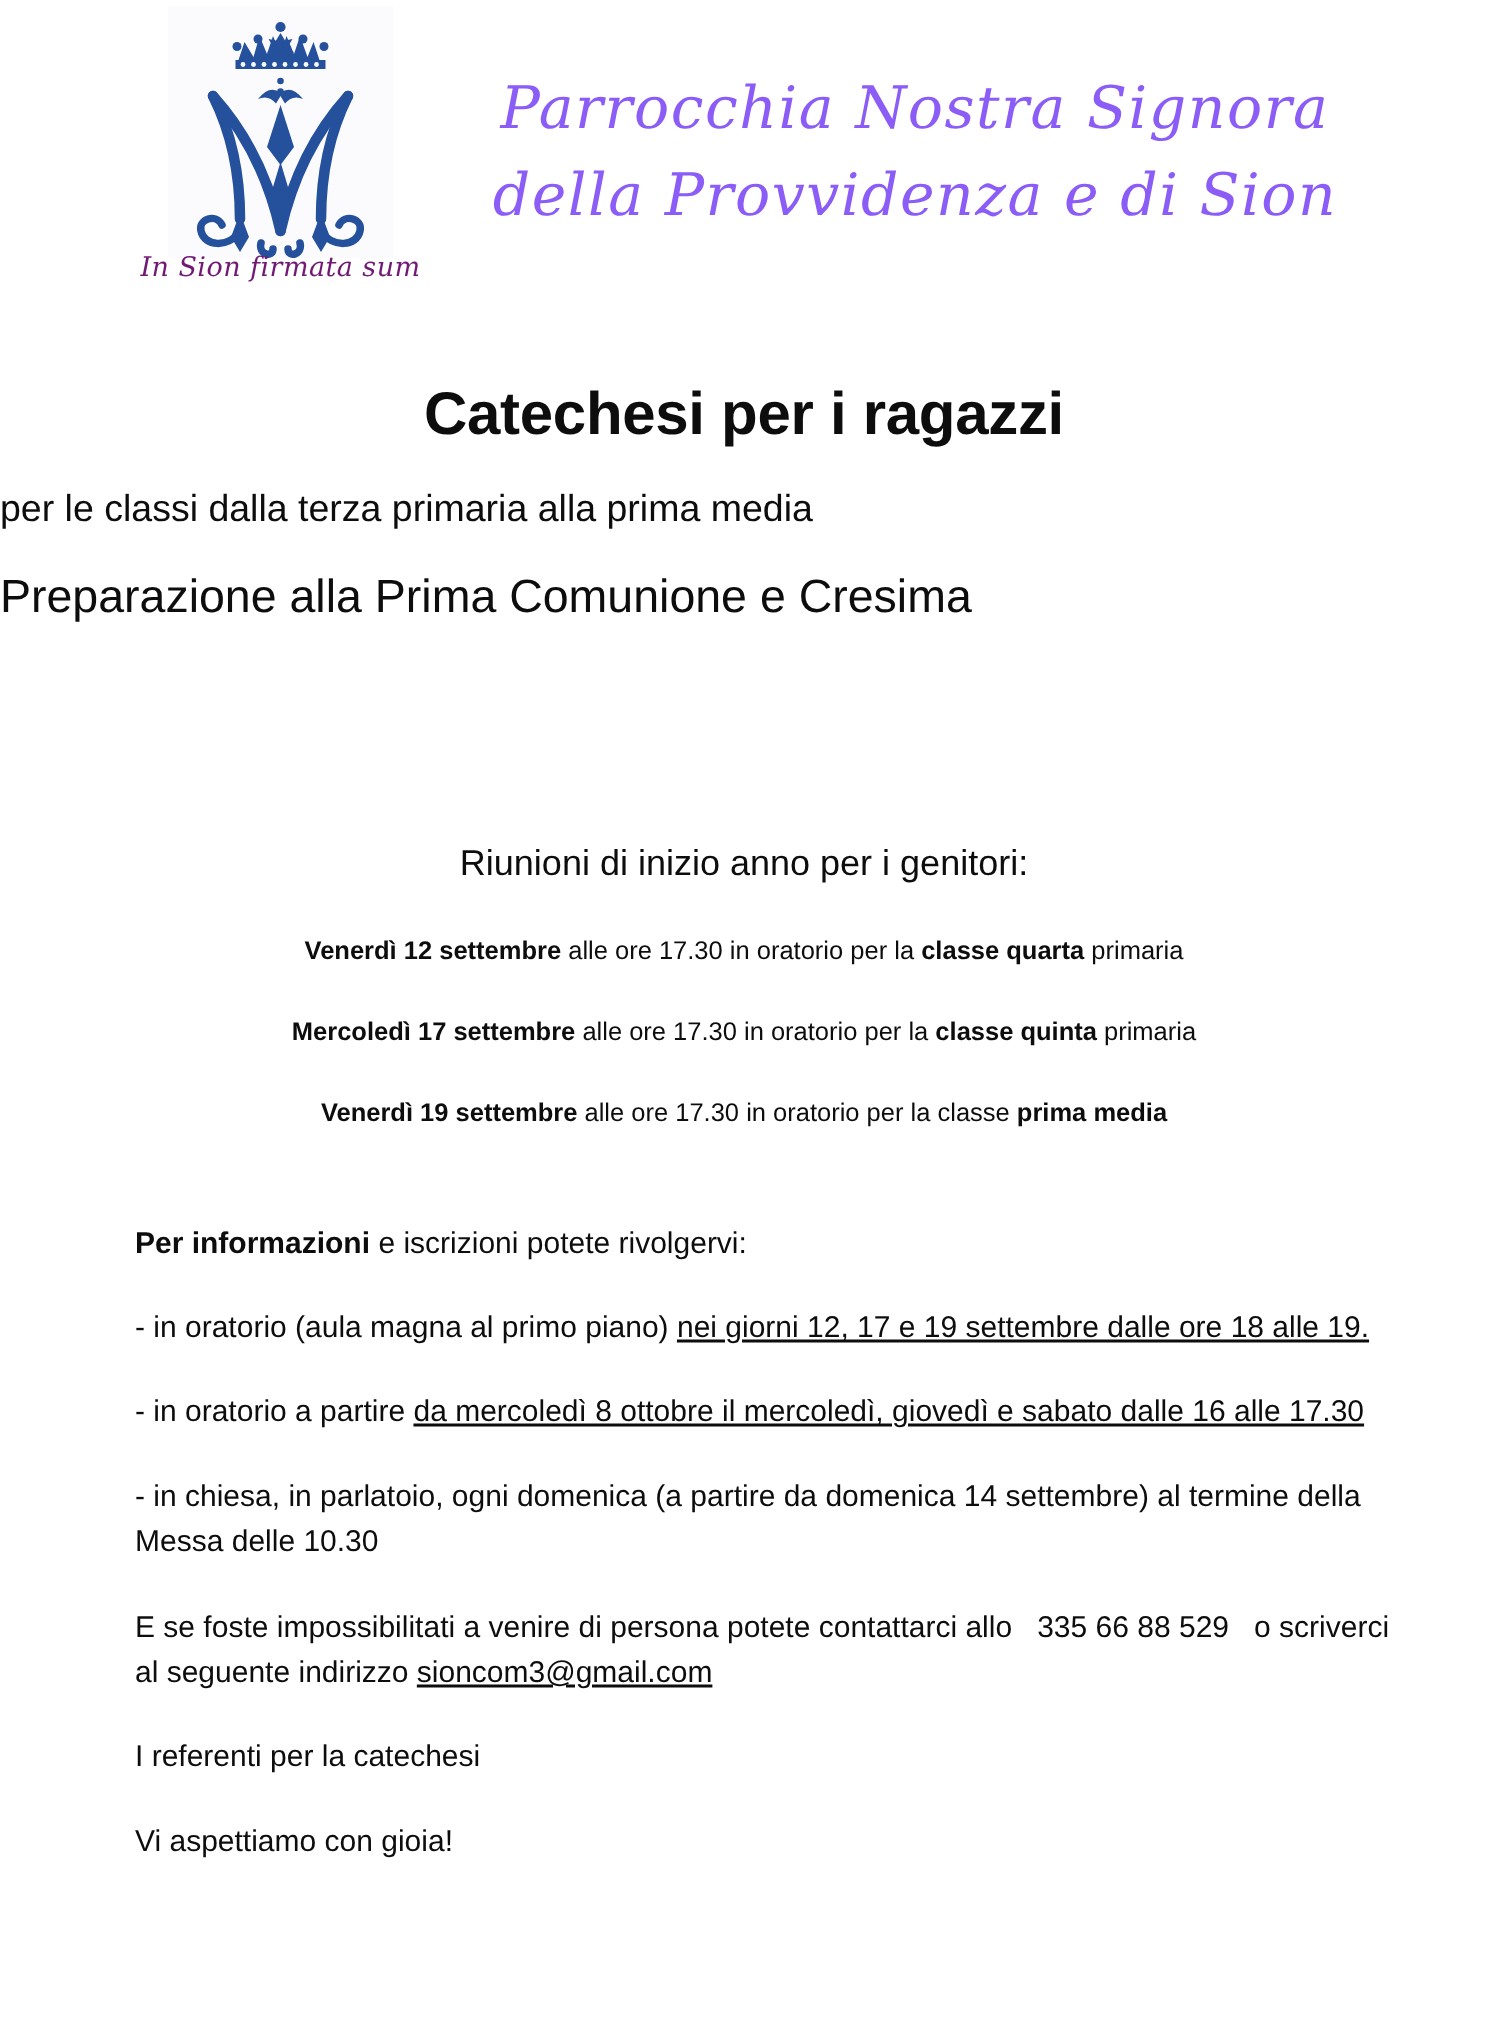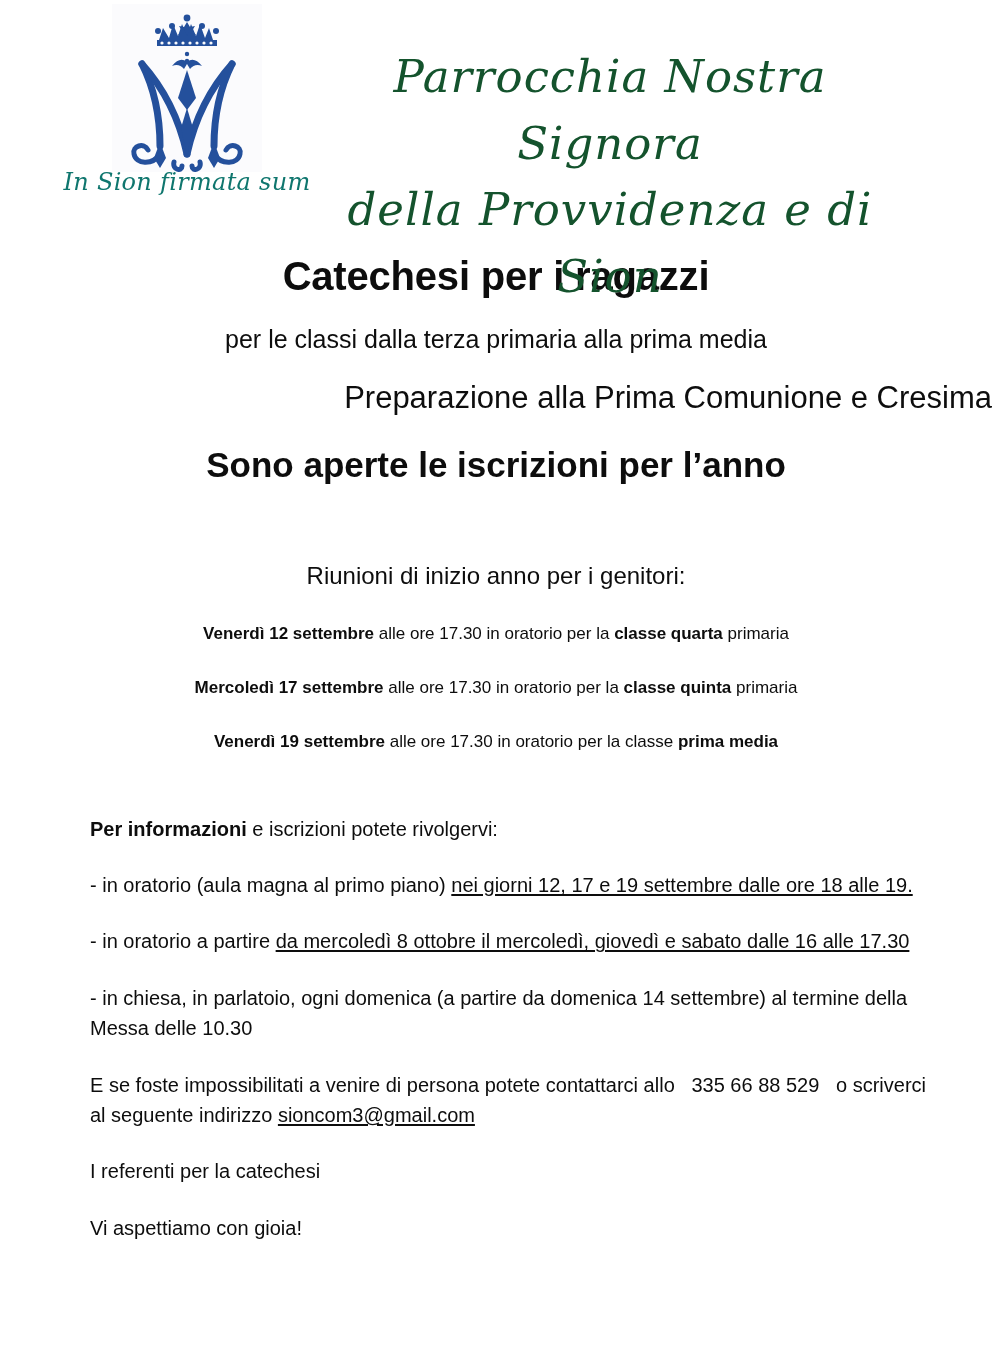--- a/index.html
+++ b/index.html
@@ -31,59 +31,59 @@
   .logo-mark {
     width: 150px;
     height: 168px;
     margin: 0 auto;
     display: block;
     background: #fbfbfd;
   }
   .motto {
     font-family: "DejaVu Serif", serif;
     font-style: italic;
-    font-size: 24px;
-    color: #0f766e;
+    font-size: 18px;
+    color: #701a75;
     letter-spacing: 0.3px;
     margin-top: -4px;
     white-space: nowrap;
     text-align: center;
   }
   .parish-name {
     position: absolute;
     left: 300px;
     top: 44px;
     width: 620px;
     text-align: center;
     font-family: "DejaVu Serif", serif;
     font-style: italic;
-    color: #14532d;
-    font-size: 45px;
+    color: #8b5cf6;
+    font-size: 39px;
     line-height: 1.48;
     letter-spacing: 1px;
   }
   .parish-name .ln {
     display: block;
   }
 
   
   .title-main {
     text-align: center;
     font-size: 40px;
     font-weight: bold;
     letter-spacing: -0.2px;
     margin: 22px 0 0 0;
   }
   .title-sub1 {
-    text-align: center;
+    text-align: left;
     font-size: 25px;
     margin: 26px 0 0 0;
   }
   .title-sub2 {
-    text-align: right;
+    text-align: left;
     font-size: 31px;
     margin: 26px 0 0 0;
   }
   .title-big {
     text-align: center;
     font-size: 35px;
     font-weight: bold;
     line-height: 1.42;
     margin: 24px auto 0 auto;
     width: 760px;
@@ -179,21 +179,21 @@
   <div class="parish-name">
     <span class="ln">Parrocchia Nostra Signora</span>
     <span class="ln">della Provvidenza e di Sion</span>
   </div>
 </div>
 
 <h1 class="title-main">Catechesi per i ragazzi</h1>
 <div class="title-sub1">per le classi dalla terza primaria alla prima media</div>
 <div class="title-sub2">Preparazione alla Prima Comunione e Cresima</div>
 <div class="title-big">
-  <span>Sono aperte le iscrizioni per l’anno</span><br>
+  <br>
 </div>
 
 <div class="meetings">
   <div class="meetings-lead">Riunioni di inizio anno per i genitori:</div>
 
   <div class="meeting-line">
     <b>Venerdì 12 settembre</b><span> alle ore 17.30 in oratorio per la </span><b>classe quarta</b><span> primaria</span>
   </div>
 
   <div class="meeting-line">

